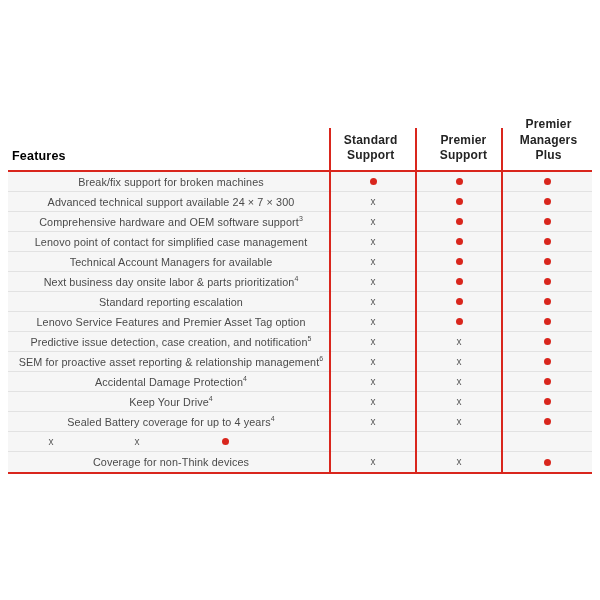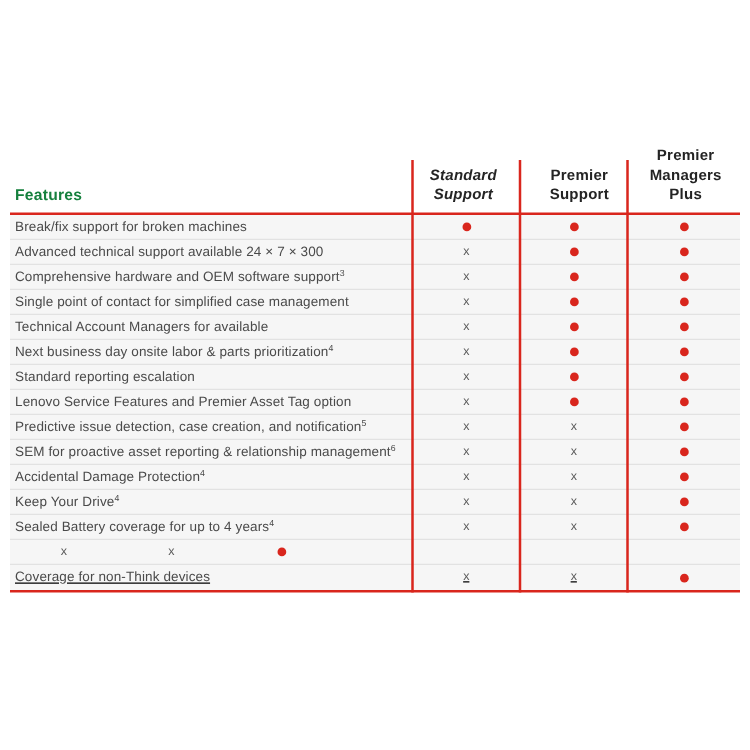--- a/index.html
+++ b/index.html
@@ -24,49 +24,50 @@
     border-bottom: 2px solid #d9261d;
     background: #ffffff;
   }
   .feature-head {
     width: 322px;
     display: flex;
     align-items: flex-end;
     padding: 0 0 7px 4px;
     font-weight: bold;
     font-size: 12.5px;
-    color: #15803d;
+    color: #000000;
     letter-spacing: 0.2px;
   }
   .col-head {
     display: flex;
     flex-direction: column;
     align-items: center;
     justify-content: flex-end;
     padding-bottom: 6px;
     font-weight: bold;
     font-size: 12px;
     line-height: 1.3;
     color: #242424;
     text-align: center;
     letter-spacing: 0.2px;
   }
-  .col-head.c1 { width: 106px; font-style: italic; }
+  .col-head.c1 { width: 106px; }
   .col-head.c2 { width: 86px; }
   .col-head.c3 { width: 90px; }
   
   .tbody { border-bottom: 2px solid #d9261d; }
   .row {
     display: flex;
     align-items: center;
     height: 20px;
     background: #f6f6f6;
     border-bottom: 1px solid #e2e2e2;
-  }
-  .row:last-child { border-bottom: none; text-decoration: underline; }
+    text-align: center;
+  }
+  .row:last-child { border-bottom: none; }
   .feature-cell {
     width: 322px;
     padding-left: 4px;
     font-size: 10.8px;
     color: #4a4a4a;
     white-space: nowrap;
     overflow: hidden;
     letter-spacing: 0.1px;
   }
   .feature-cell sup {
@@ -161,21 +162,21 @@
         </div>
     <div class="val-cell c2">
           <span class="dot"></span>
         </div>
     <div class="val-cell c3">
           <span class="dot"></span>
         </div>
   </div>
 
   <div class="row">
-    <div class="feature-cell">Single point of contact for simplified case management</div>
+    <div class="feature-cell">Lenovo point of contact for simplified case management</div>
     <div class="val-cell c1">
           <span class="xmark">x</span>
         </div>
     <div class="val-cell c2">
           <span class="dot"></span>
         </div>
     <div class="val-cell c3">
           <span class="dot"></span>
         </div>
   </div>

